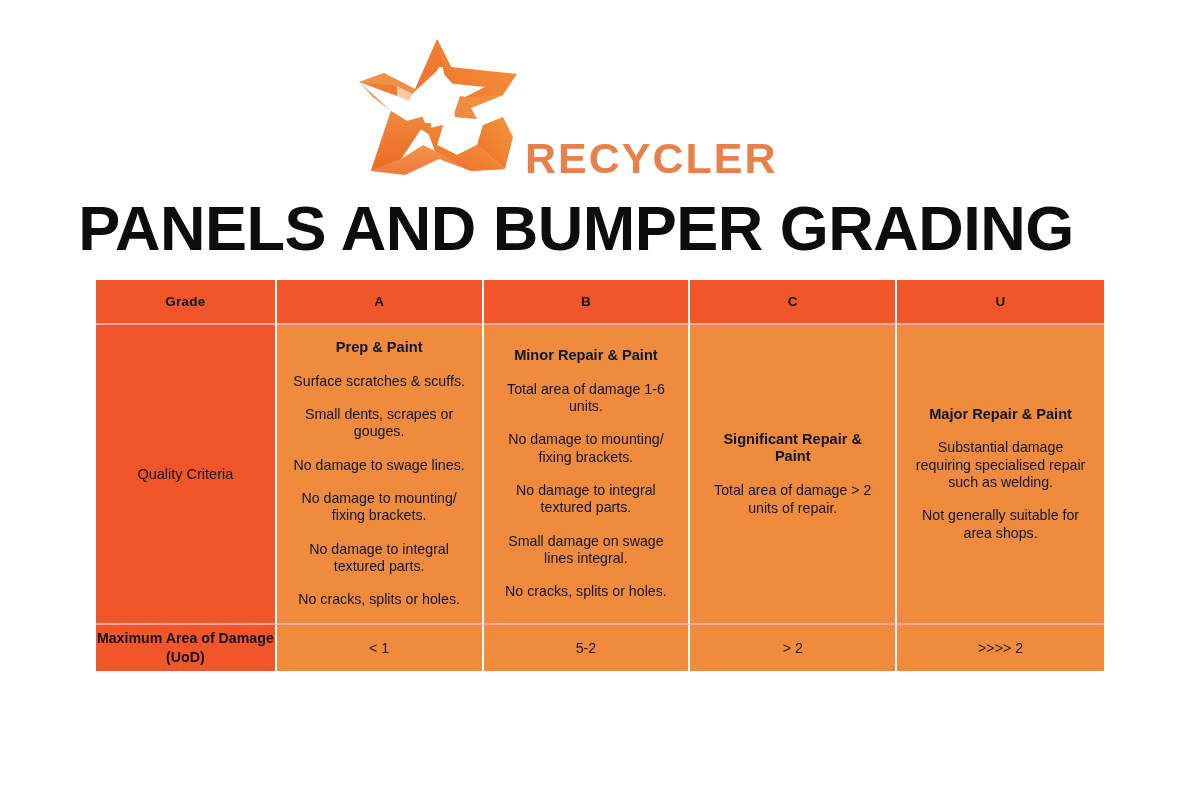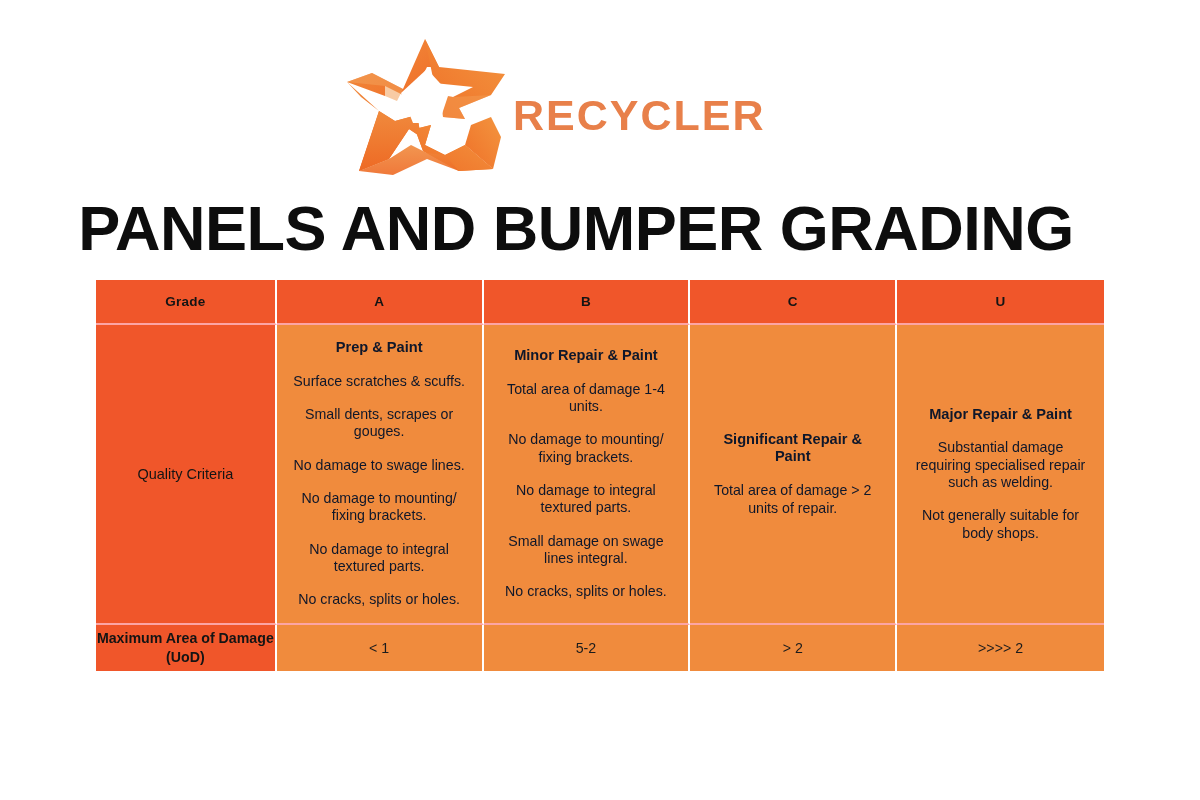--- a/index.html
+++ b/index.html
@@ -16,26 +16,26 @@
   .page {
     position: relative;
     width: 1200px;
     height: 800px;
     background: #ffffff;
   }
 
   
   .logo-block {
     position: absolute;
-    left: 341px;
+    left: 353px;
     top: 33px;
     width: 420px;
     height: 148px;
     display: flex;
-    align-items: center;
+    align-items: flex-end;
   }
   .logo-star {
     width: 172px;
     height: 148px;
     flex: 0 0 auto;
   }
   .logo-text {
     margin-left: 0px;
     display: flex;
     flex-direction: column;
@@ -249,40 +249,40 @@
             <p>No damage to swage lines.</p>
             <p>No damage to mounting/ fixing brackets.</p>
             <p>No damage to integral textured parts.</p>
             <p>No cracks, splits or holes.</p>
           </div>
         </td>
 
         <td class="body-cell">
           <div class="cell-stack">
             <p class="heading">Minor Repair &amp; Paint</p>
-            <p>Total area of damage 1-4 units.</p>
+            <p>Total area of damage 1-6 units.</p>
             <p>No damage to mounting/ fixing brackets.</p>
             <p>No damage to integral textured parts.</p>
             <p>Small damage on swage lines integral.</p>
             <p>No cracks, splits or holes.</p>
           </div>
         </td>
 
         <td class="body-cell">
           <div class="cell-stack">
             <p class="heading">Significant Repair &amp; Paint</p>
             <p>Total area of damage &gt; 2 units of repair.</p>
           </div>
         </td>
 
         <td class="body-cell">
           <div class="cell-stack">
             <p class="heading">Major Repair &amp; Paint</p>
             <p>Substantial damage requiring specialised repair such as welding.</p>
-            <p>Not generally suitable for body shops.</p>
+            <p>Not generally suitable for area shops.</p>
           </div>
         </td>
       </tr>
 
       <tr class="row-max">
         <td class="label-cell">Maximum Area of Damage (UoD)</td>
         <td class="body-cell">&lt; 1</td>
         <td class="body-cell">5-2</td>
         <td class="body-cell">&gt; 2</td>
         <td class="body-cell">&gt;&gt;&gt;&gt; 2</td>

